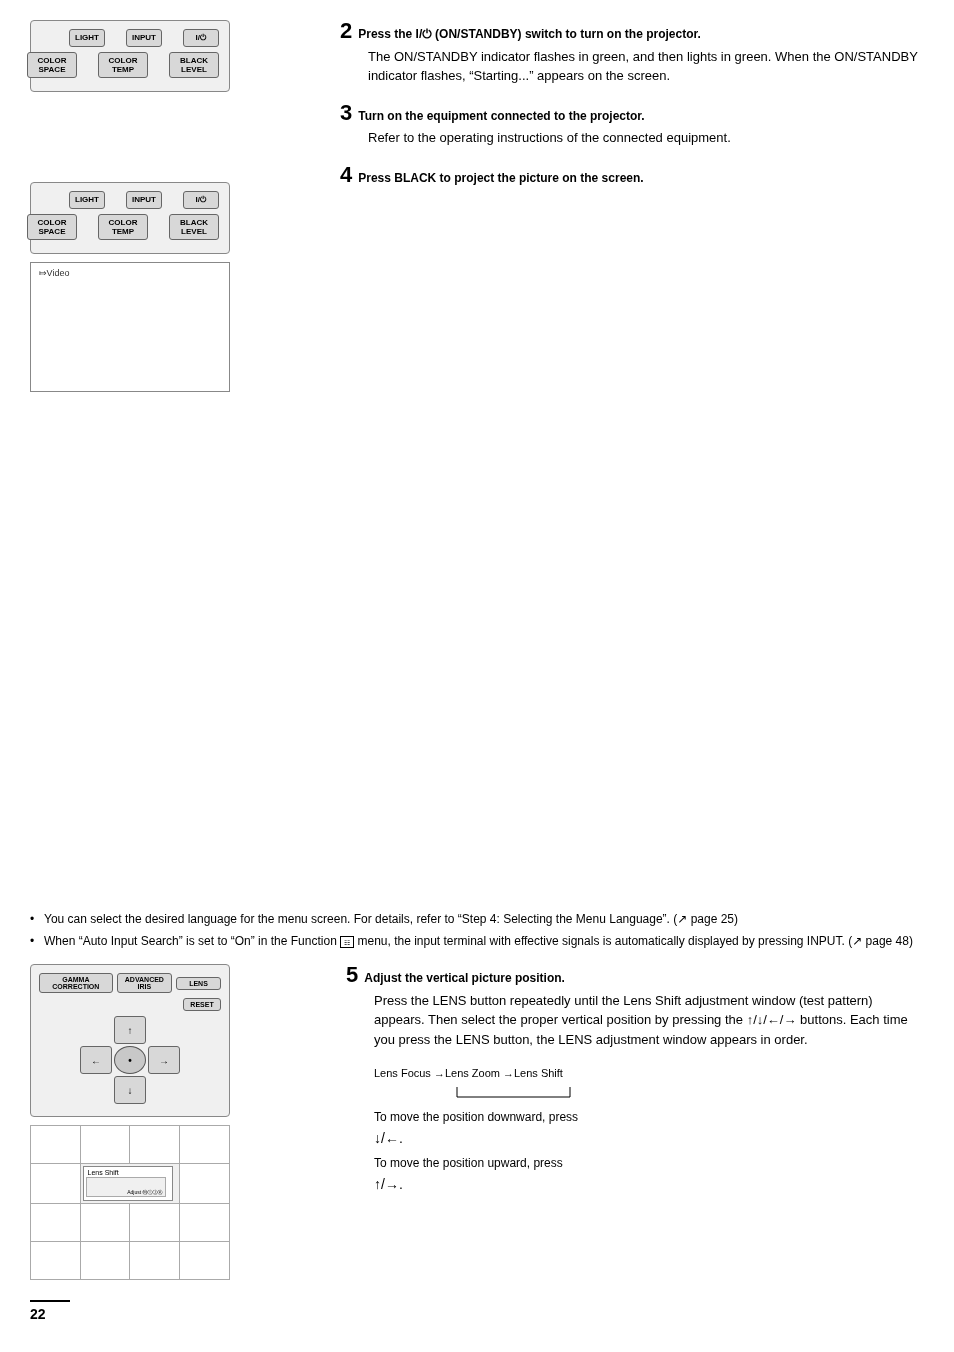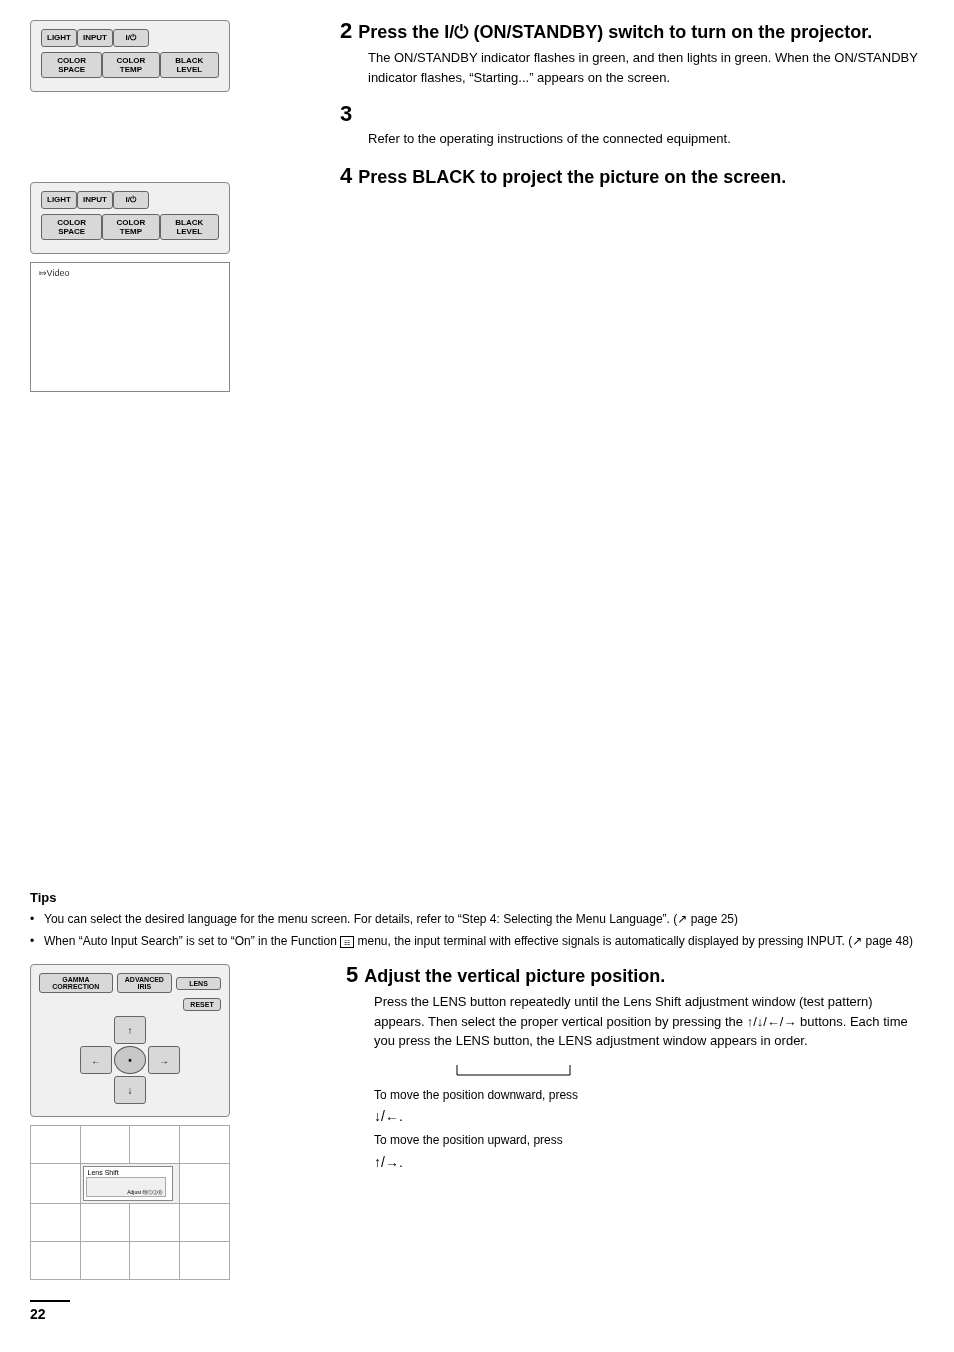--- a/index.html
+++ b/index.html
@@ -43,22 +43,23 @@
     
     .panel-box {
       border: 1.5px solid #888;
       border-radius: 4px;
       padding: 8px 10px;
       width: 200px;
       background: #f0f0f0;
     }
     .panel-row {
       display: flex;
-      gap: 0;
+      gap: 21px;
       margin-bottom: 5px;
+      justify-content: flex-end;
     }
     .panel-btn {
       border: 1px solid #666;
       border-radius: 3px;
       background: #d8d8d8;
       font-size: 8px;
       font-weight: bold;
       text-align: center;
       padding: 3px 5px;
       min-width: 36px;
@@ -103,21 +104,21 @@
       display: flex;
       align-items: baseline;
       gap: 6px;
     }
     .step-num {
       font-size: 22px;
       font-weight: bold;
       line-height: 1;
     }
     .step-title {
-      font-size: 18px;
+      font-size: 12px;
       font-weight: bold;
       line-height: 1.3;
     }
     .step-body {
       font-size: 13px;
       line-height: 1.5;
       margin-left: 28px;
     }
 
     
@@ -353,36 +354,36 @@
         <div class="step-header">
           <span class="step-num">2</span>
           <span class="step-title">Press the I/⏻ (ON/STANDBY) switch to turn on the projector.</span>
         </div>
         <div class="step-body">The ON/STANDBY indicator flashes in green, and then lights in green. When the ON/STANDBY indicator flashes, “Starting...” appears on the screen.</div>
       </div>
 
       <div class="step">
         <div class="step-header">
           <span class="step-num">3</span>
+          <span class="step-title">Turn on the equipment connected to the projector.</span>
         </div>
         <div class="step-body">Refer to the operating instructions of the connected equipment.</div>
       </div>
 
       <div class="step">
         <div class="step-header">
           <span class="step-num">4</span>
           <span class="step-title">Press BLACK to project the picture on the screen.</span>
         </div>
       </div>
 
     </div>
   </div>
 
   <div class="tips-section">
-    <div class="tips-title">Tips</div>
     <ul class="tips-list">
       <li>You can select the desired language for the menu screen. For details, refer to “Step 4: Selecting the Menu Language”. (↗ page 25)</li>
       <li>
         When “Auto Input Search” is set to “On” in the Function
         <span class="menu-icon">☷</span>
         menu, the input terminal with effective signals is automatically displayed by pressing INPUT. (↗ page 48)
       </li>
     </ul>
   </div>
 
@@ -455,20 +456,23 @@
       <div class="step">
         <div class="step-header">
           <span class="step-num">5</span>
           <span class="step-title">Adjust the vertical picture position.</span>
         </div>
         <div class="step-body">
           <span>Press the LENS button repeatedly until the Lens Shift adjustment window (test pattern) appears. Then select the proper vertical position by pressing the ↑/↓/←/→ buttons. Each time you press the LENS button, the LENS adjustment window appears in order.</span>
         </div>
 
         <div style="margin-left:28px; margin-top:8px;">
+          <div class="lens-sequence">
+            <span class="lens-seq-item">Lens Focus →Lens Zoom →Lens Shift</span>
+          </div>
           <div style="margin-left:0; margin-bottom:6px;">
             <svg width="200" height="14">
               <line x1="83" y1="2" x2="83" y2="12" stroke="#000" stroke-width="1"></line>
               <line x1="83" y1="12" x2="196" y2="12" stroke="#000" stroke-width="1"></line>
               <line x1="196" y1="2" x2="196" y2="12" stroke="#000" stroke-width="1"></line>
             </svg>
           </div>
           <div style="font-size:12px; line-height:1.6; margin-top:6px;">
             <span>To move the position downward, press</span><br>
             <span style="font-size:14px;">↓/←.</span>

